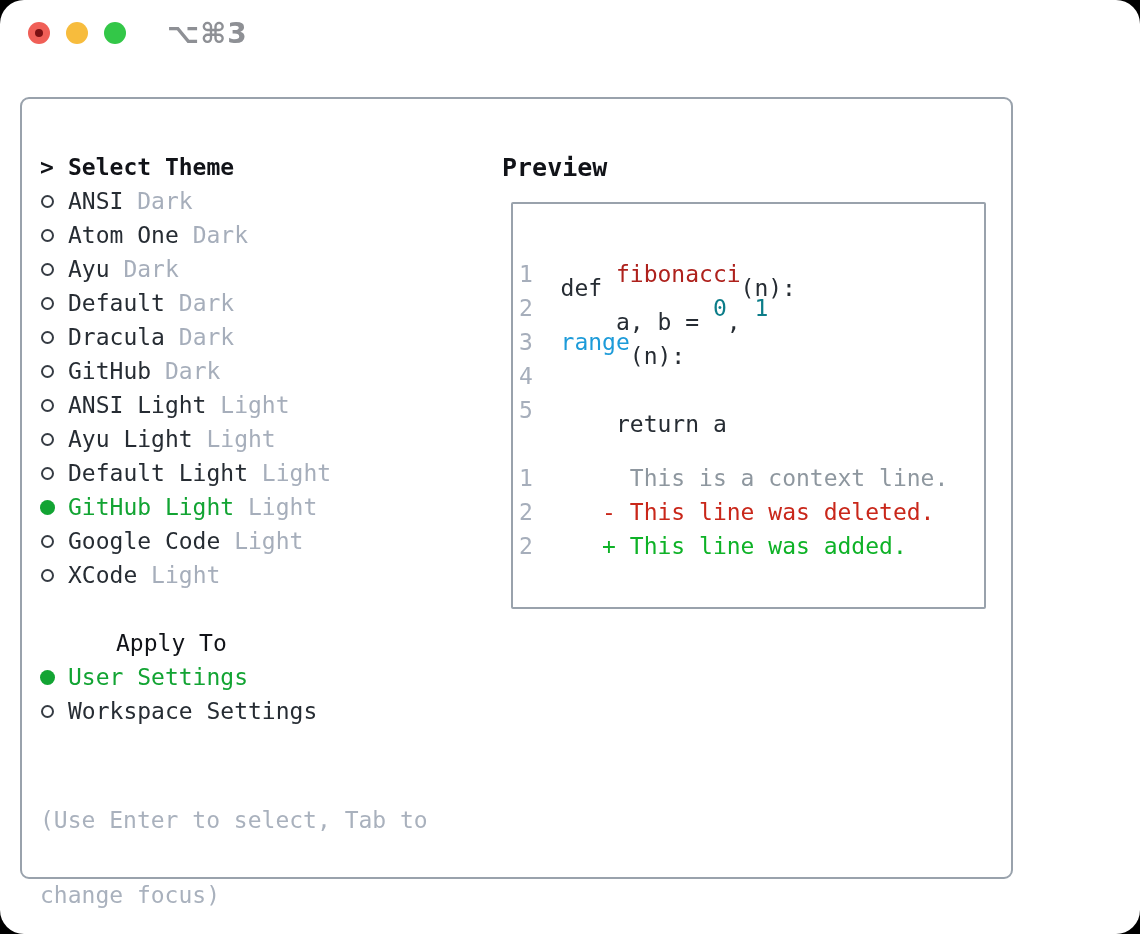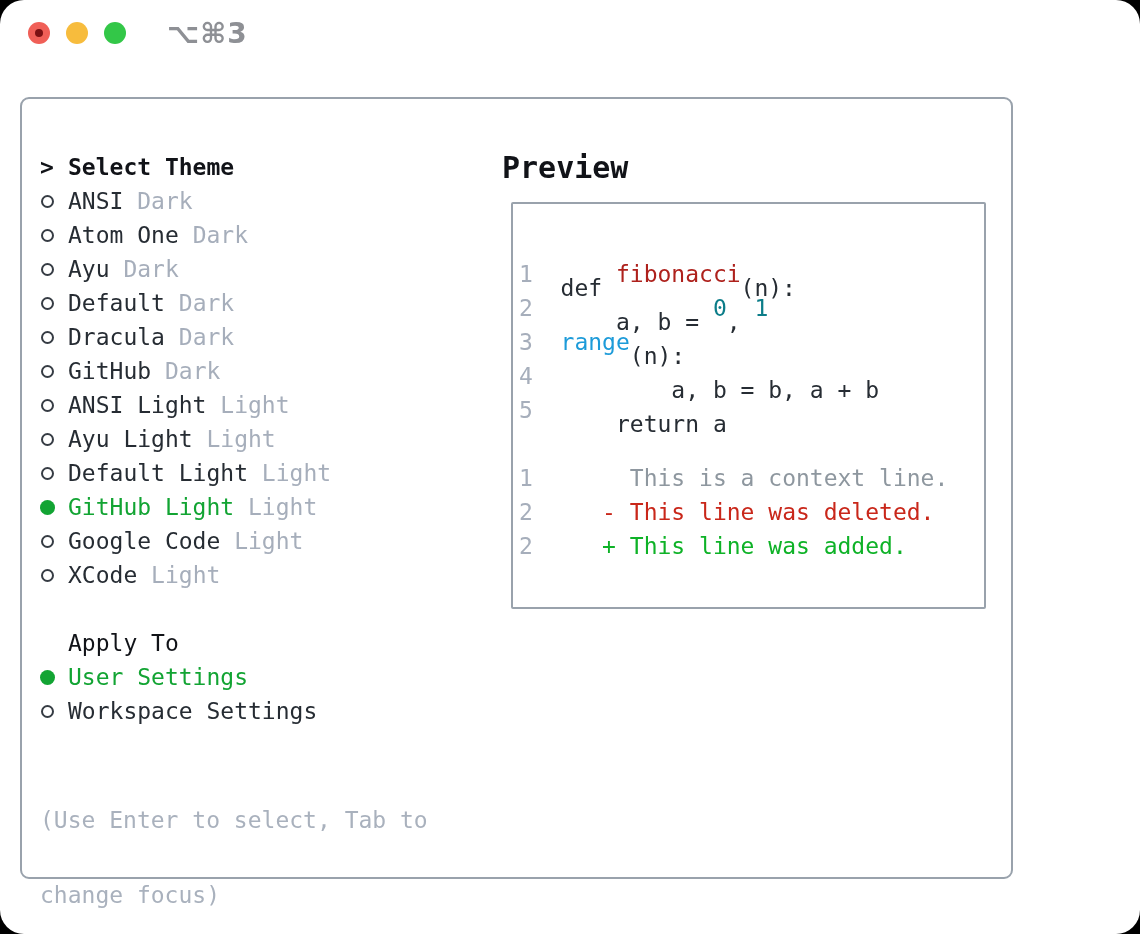--- a/index.html
+++ b/index.html
@@ -40,21 +40,21 @@
   .hdr { font-weight:bold; color:#111318; }
   .ring { width:13px; height:13px; border:2px solid #363c44; border-radius:50%; margin-left:1px; }
   .dot  { width:15px; height:15px; border-radius:50%; margin-left:0px; }
   .theme-name { color:#262c33; }
   .theme-name.sel { color:#12a433; }
   .tag { color:#a6aebb; }
   .help { font-size:23px; color:#a9b1bd; line-height:34px; white-space:pre;margin-top:41px; }
 
   
   .preview-title { position:absolute; left:480px; top:51px; height:34px; display:flex;
-                   align-items:center; font-size:30px; font-weight:bold; color:#111318; }
+                   align-items:center; font-size:25px; font-weight:bold; color:#111318; }
   .preview-box {
     position:absolute; left:489px; top:103px; width:475px; height:407px;
     border:2px solid #99a2ac; border-radius:2px; background:#fff;
     padding:53px 0 0 6px; font-size:23px;
   }
   .pline { height:34px; display:flex; align-items:center; white-space:pre; }
   .lnum { color:#a6aebb; }
   .c-text   { color:#262c33;margin-top:27px; }
   .c-func   { color:#ae211c; }
   .c-num    { color:#0c7d89; }
@@ -95,42 +95,42 @@
           <div class="row"><span class="marker-box"><span class="ring"></span></span><span class="theme-name">Default Light</span><span class="tag"> Light</span></div>
           <div class="row"><span class="marker-box"><span class="dot" style="background: rgb(18, 164, 51);"></span></span><span class="theme-name sel">GitHub Light</span><span class="tag"> Light</span></div>
           <div class="row"><span class="marker-box"><span class="ring"></span></span><span class="theme-name">Google Code</span><span class="tag"> Light</span></div>
           <div class="row"><span class="marker-box"><span class="ring"></span></span><span class="theme-name">XCode</span><span class="tag"> Light</span></div>
         </div>
 
       <div class="blank-row"></div>
 
       <div class="row">
         <span class="marker-box"></span>
-        <span class="hdr" style="font-weight:normal; color:#111318;">Apply To</span>
+        <span class="hdr" style="font-weight:normal; color:#111318;margin-left:48px;">Apply To</span>
       </div>
 
       <div id="apply-list">
           <div class="row"><span class="marker-box"><span class="dot" style="background: rgb(18, 164, 51);"></span></span><span style="color: rgb(18, 164, 51);">User Settings</span></div>
           <div class="row"><span class="marker-box"><span class="ring"></span></span><span style="color: rgb(38, 44, 51); text-align: center;">Workspace Settings</span></div>
         </div>
 
       <div class="blank-row"></div>
 
       <div class="help">(Use Enter to select, Tab to</div>
       <div class="help">change focus)</div>
     </div>
 
     <div class="preview-title">Preview</div>
 
     <div class="preview-box">
       <div id="code-block">
           <div class="pline"><span class="lnum">1</span><span class="c-text">  </span><span class="c-text">def </span><span class="c-func">fibonacci</span><span class="c-text">(n):</span></div>
           <div class="pline"><span class="lnum">2</span><span class="c-text">  </span><span class="c-text">    a, b = </span><span class="c-num">0</span><span class="c-text">, </span><span class="c-num">1</span></div>
           <div class="pline"><span class="lnum">3</span><span class="c-text">  </span><span class="c-builtin">range</span><span class="c-text">(n):</span></div>
-          <div class="pline"><span class="lnum">4</span><span class="c-text">  </span><span class="c-text">        a, b = b, a + b</span></div>
+          <div class="pline"><span class="lnum">4</span><span class="c-text">  </span></div>
           <div class="pline"><span class="lnum">5</span><span class="c-text">  </span><span class="c-text">    return a</span></div>
         </div>
       <div class="blank-row"></div>
       <div id="diff-block">
           <div class="pline"><span class="lnum">1</span><span class="c-text">     </span><span class="d-context">  </span><span class="d-context">This is a context line.</span></div>
           <div class="pline"><span class="lnum">2</span><span class="c-text">     </span><span class="d-deleted">- </span><span class="d-deleted">This line was deleted.</span></div>
           <div class="pline"><span class="lnum">2</span><span class="c-text">     </span><span class="d-added">+ </span><span class="d-added">This line was added.</span></div>
         </div>
     </div>
 

